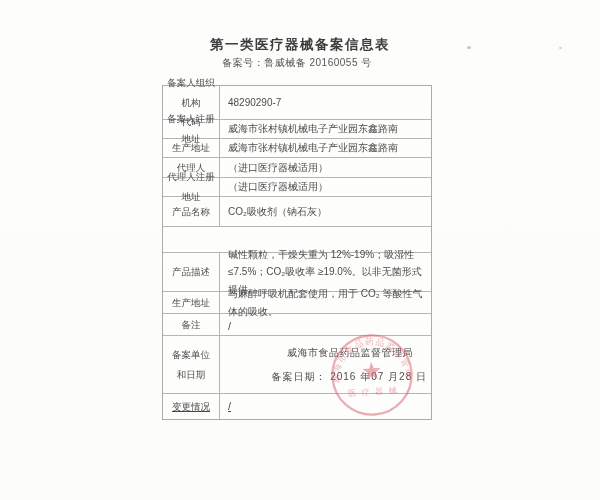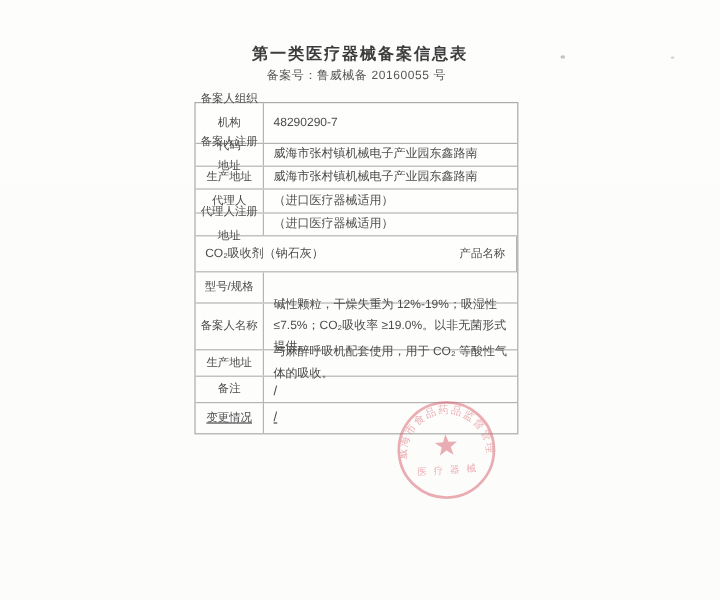--- a/index.html
+++ b/index.html
@@ -89,43 +89,50 @@
       <div class="cell label">代理人</div>
       <div class="cell value">（进口医疗器械适用）</div>
     </div>
 
     <div class="row" style="height:19px">
       <div class="cell label">代理人注册地址</div>
       <div class="cell value">（进口医疗器械适用）</div>
     </div>
 
     <div class="row" style="height:30px">
+      <div class="cell label">产品名称</div>
       <div class="cell value">CO₂吸收剂（钠石灰）</div>
-      <div class="cell label">产品名称</div>
     </div>
 
     <div class="row" style="height:26px">
-      <div class="cell label">型号/规格</div>
     </div>
 
     <div class="row" style="height:39px">
-      <div class="cell label">备案人名称</div>
+      <div class="cell label">产品描述</div>
       <div class="cell value">碱性颗粒，干燥失重为 12%-19%；吸湿性≤7.5%；CO₂吸收率 ≥19.0%。以非无菌形式提供.</div>
     </div>
 
     <div class="row" style="height:22px">
       <div class="cell label">生产地址</div>
       <div class="cell value">与麻醉呼吸机配套使用，用于 CO₂ 等酸性气体的吸收。</div>
     </div>
 
     <div class="row" style="height:22px">
       <div class="cell label">备注</div>
       <div class="cell value slash">/</div>
     </div>
 
+    <div class="row" style="height:58px">
+      <div class="cell label">备案单位
+和日期</div>
+      <div class="cell value unit-date">
+        <div class="agency-line">威海市食品药品监督管理局</div>
+        <div class="date-line">备案日期： 2016 年07 月28 日</div>
+      </div>
+    </div>
 
     <div class="row" style="height:25px">
       <div class="cell label">变更情况</div>
       <div class="cell value slash">/</div>
     </div>
 
   </div>
 
   <svg class="stamp" viewBox="0 0 100 100">
     <defs>

